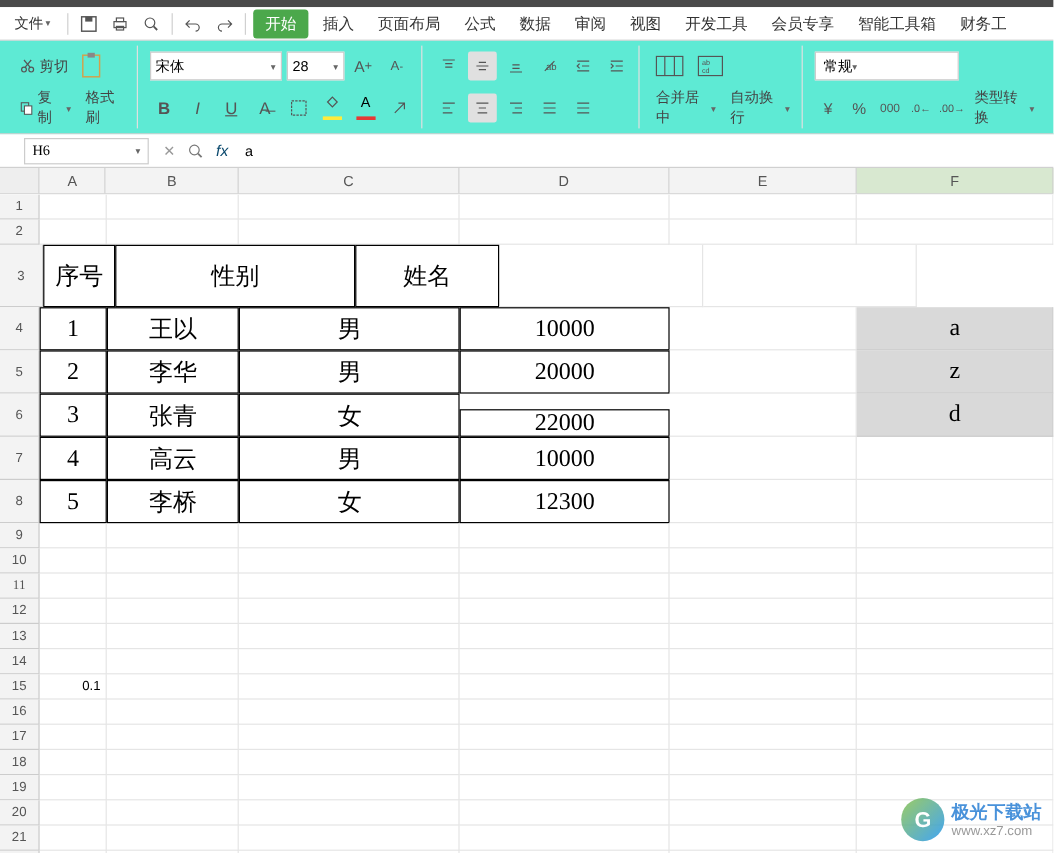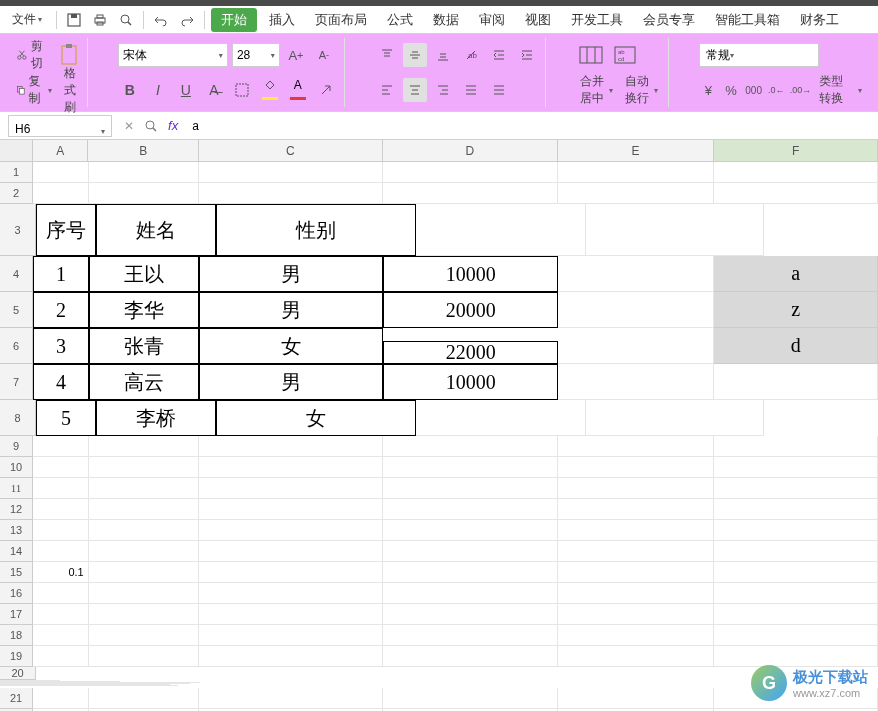--- a/index.html
+++ b/index.html
@@ -10,37 +10,37 @@
 
 
 .quick-access { height: 28px; background: #fff; border-bottom: 1px solid #d0d0d0; display: flex; align-items: center; padding: 0 4px; gap: 4px; }
 .qa-btn { width: 22px; height: 22px; display: flex; align-items: center; justify-content: center; color: #555; cursor: pointer; border-radius: 2px; }
 .divider-v { width: 1px; height: 18px; background: #d0d0d0; margin: 0 2px; }
 .menu-item { padding: 4px 8px; cursor: pointer; color: #333; font-size: 13px; }
 .menu-item.active { background: #4ba84b; color: #fff; border-radius: 3px; padding: 3px 10px; }
 .file-menu { padding: 4px 8px; cursor: pointer; color: #333; display: flex; align-items: center; gap: 2px; }
 
 
-.ribbon { height: 78px; background: #f0abfc; border-bottom: 1px solid #d0d0d0; display: flex; padding: 4px 6px; gap: 24px; }
+.ribbon { height: 78px; background: #5eead4; border-bottom: 1px solid #d0d0d0; display: flex; padding: 4px 6px; gap: 4px; }
 .ribbon-group { display: flex; flex-direction: column; justify-content: space-between; padding: 0 6px; border-right: 1px solid #e0e0e0; }
 .ribbon-row { display: flex; align-items: center; gap: 4px; height: 34px; }
 .rb-btn { display: flex; align-items: center; gap: 3px; padding: 2px 4px; cursor: pointer; color: #444; border-radius: 2px; font-size: 12px; }
 .font-select { border: 1px solid #ccc; height: 24px; padding: 0 4px; background: #fff; font-size: 12px; min-width: 110px; display: flex; align-items: center; justify-content: space-between; }
 .size-select { border: 1px solid #ccc; height: 24px; padding: 0 4px; background: #fff; font-size: 12px; width: 48px; display: flex; align-items: center; justify-content: space-between; }
 .icon-btn { width: 24px; height: 24px; display: flex; align-items: center; justify-content: center; cursor: pointer; color: #555; border-radius: 2px; }
 .color-btn { display: flex; flex-direction: column; align-items: center; width: 24px; height: 24px; cursor: pointer; position: relative; }
 .color-bar { position: absolute; bottom: 2px; left: 4px; right: 4px; height: 3px; }
 .num-fmt { border: 1px solid #ccc; height: 24px; padding: 0 6px; background: #fff; font-size: 12px; min-width: 120px; display: flex; align-items: center; justify-content: flex-start; }
 .chevron { font-size: 8px; color: #666; }
 
 
 .formula-row { height: 28px; border-bottom: 1px solid #d0d0d0; display: flex; align-items: center; background: #fff; }
-.name-box { width: 104px; height: 22px; border: 1px solid #ccc; margin: 0 4px 0 8px; padding: 0 6px; display: flex; align-items: flex-end; justify-content: space-between; background: #fff; font-size: 12px; }
+.name-box { width: 104px; height: 22px; border: 1px solid #ccc; margin: 0 4px 0 20px; padding: 0 6px; display: flex; align-items: center; justify-content: space-between; background: #fff; font-size: 12px; font-family: Liberation Serif, serif; }
 .fx-area { display: flex; align-items: center; flex: 1; padding: 0 8px; gap: 10px; }
-.fx-label { font-style: italic; color: #6d28d9; font-size: 13px; }
+.fx-label { font-style: italic; color: #0c4a6e; font-size: 13px; }
 .formula-input { flex: 1; border: none; outline: none; font-size: 12px; padding: 0 4px; }
 
 
 .col-headers { height: 22px; display: flex; background: #f3f3f3; border-bottom: 1px solid #ccc; }
 .corner { width: 36px; border-right: 1px solid #ccc; background: #eee; }
 .col-h { border-right: 1px solid #ccc; display: flex; align-items: center; justify-content: center; color: #555; font-size: 12px; background: #f3f3f3; }
 .col-h.sel { background: #d8e8d0; }
 
 
 .grid-wrap { position: absolute; top: 162px; left: 0; right: 0; bottom: 0; overflow: hidden; background: #fff; }
@@ -373,22 +373,22 @@
         <div class="cell" style="width: 60px;"></div>
         <div class="cell" style="width: 120px;"></div>
         <div class="cell" style="width: 200px;"></div>
         <div class="cell" style="width: 190px;"></div>
         <div class="cell" style="width: 170px;"></div>
         <div class="cell" style="width: 178px;"></div>
       </div>
       <div class="grid-row header-row" style="height: 52px;">
         <div class="row-h">3</div>
         <div class="cell data-cell" style="width: 60px;">序号</div>
+        <div class="cell data-cell" style="width: 200px;">性别</div>
         <div class="cell data-cell" style="width: 120px;">姓名</div>
-        <div class="cell data-cell" style="width: 200px;">性别</div>
         <div class="cell" style="width: 170px;"></div>
         <div class="cell" style="width: 178px;"></div>
       </div>
       <div class="grid-row data-row" style="height: 36px;">
         <div class="row-h">4</div>
         <div class="cell data-cell" style="width: 60px;">1</div>
         <div class="cell data-cell" style="width: 120px;">王以</div>
         <div class="cell data-cell" style="width: 200px;">男</div>
         <div class="cell data-cell" style="width: 190px;">10000</div>
         <div class="cell" style="width: 170px;"></div>
@@ -419,20 +419,21 @@
         <div class="cell data-cell" style="width: 200px;">男</div>
         <div class="cell data-cell" style="width: 190px;">10000</div>
         <div class="cell" style="width: 170px;"></div>
         <div class="cell" style="width: 178px;"></div>
       </div>
       <div class="grid-row data-row" style="height: 36px;">
         <div class="row-h">8</div>
         <div class="cell data-cell" style="width: 60px;">5</div>
         <div class="cell data-cell" style="width: 120px;">李桥</div>
         <div class="cell data-cell" style="width: 200px;">女</div>
+        <div class="cell data-cell" style="width: 190px;">12300</div>
         <div class="cell" style="width: 170px;"></div>
         <div class="cell" style="width: 178px;"></div>
       </div>
       <div class="grid-row" style="height: 21px;">
         <div class="row-h">9</div>
         <div class="cell" style="width: 60px;"></div>
         <div class="cell" style="width: 120px;"></div>
         <div class="cell" style="width: 200px;"></div>
         <div class="cell" style="width: 190px;"></div>
         <div class="cell" style="width: 170px;"></div>
@@ -521,21 +522,21 @@
       </div>
       <div class="grid-row" style="height: 21px;">
         <div class="row-h">19</div>
         <div class="cell" style="width: 60px;"></div>
         <div class="cell" style="width: 120px;"></div>
         <div class="cell" style="width: 200px;"></div>
         <div class="cell" style="width: 190px;"></div>
         <div class="cell" style="width: 170px;"></div>
         <div class="cell" style="width: 178px;"></div>
       </div>
-      <div class="grid-row" style="height: 21px; flex-direction: column;">
+      <div class="grid-row" style="height: 21px;">
         <div class="row-h">20</div>
         <div class="cell" style="width: 60px;"></div>
         <div class="cell" style="width: 120px;"></div>
         <div class="cell" style="width: 200px;"></div>
         <div class="cell" style="width: 190px;"></div>
         <div class="cell" style="width: 170px;"></div>
         <div class="cell" style="width: 178px;"></div>
       </div>
       <div class="grid-row" style="height: 21px;">
         <div class="row-h">21</div>

